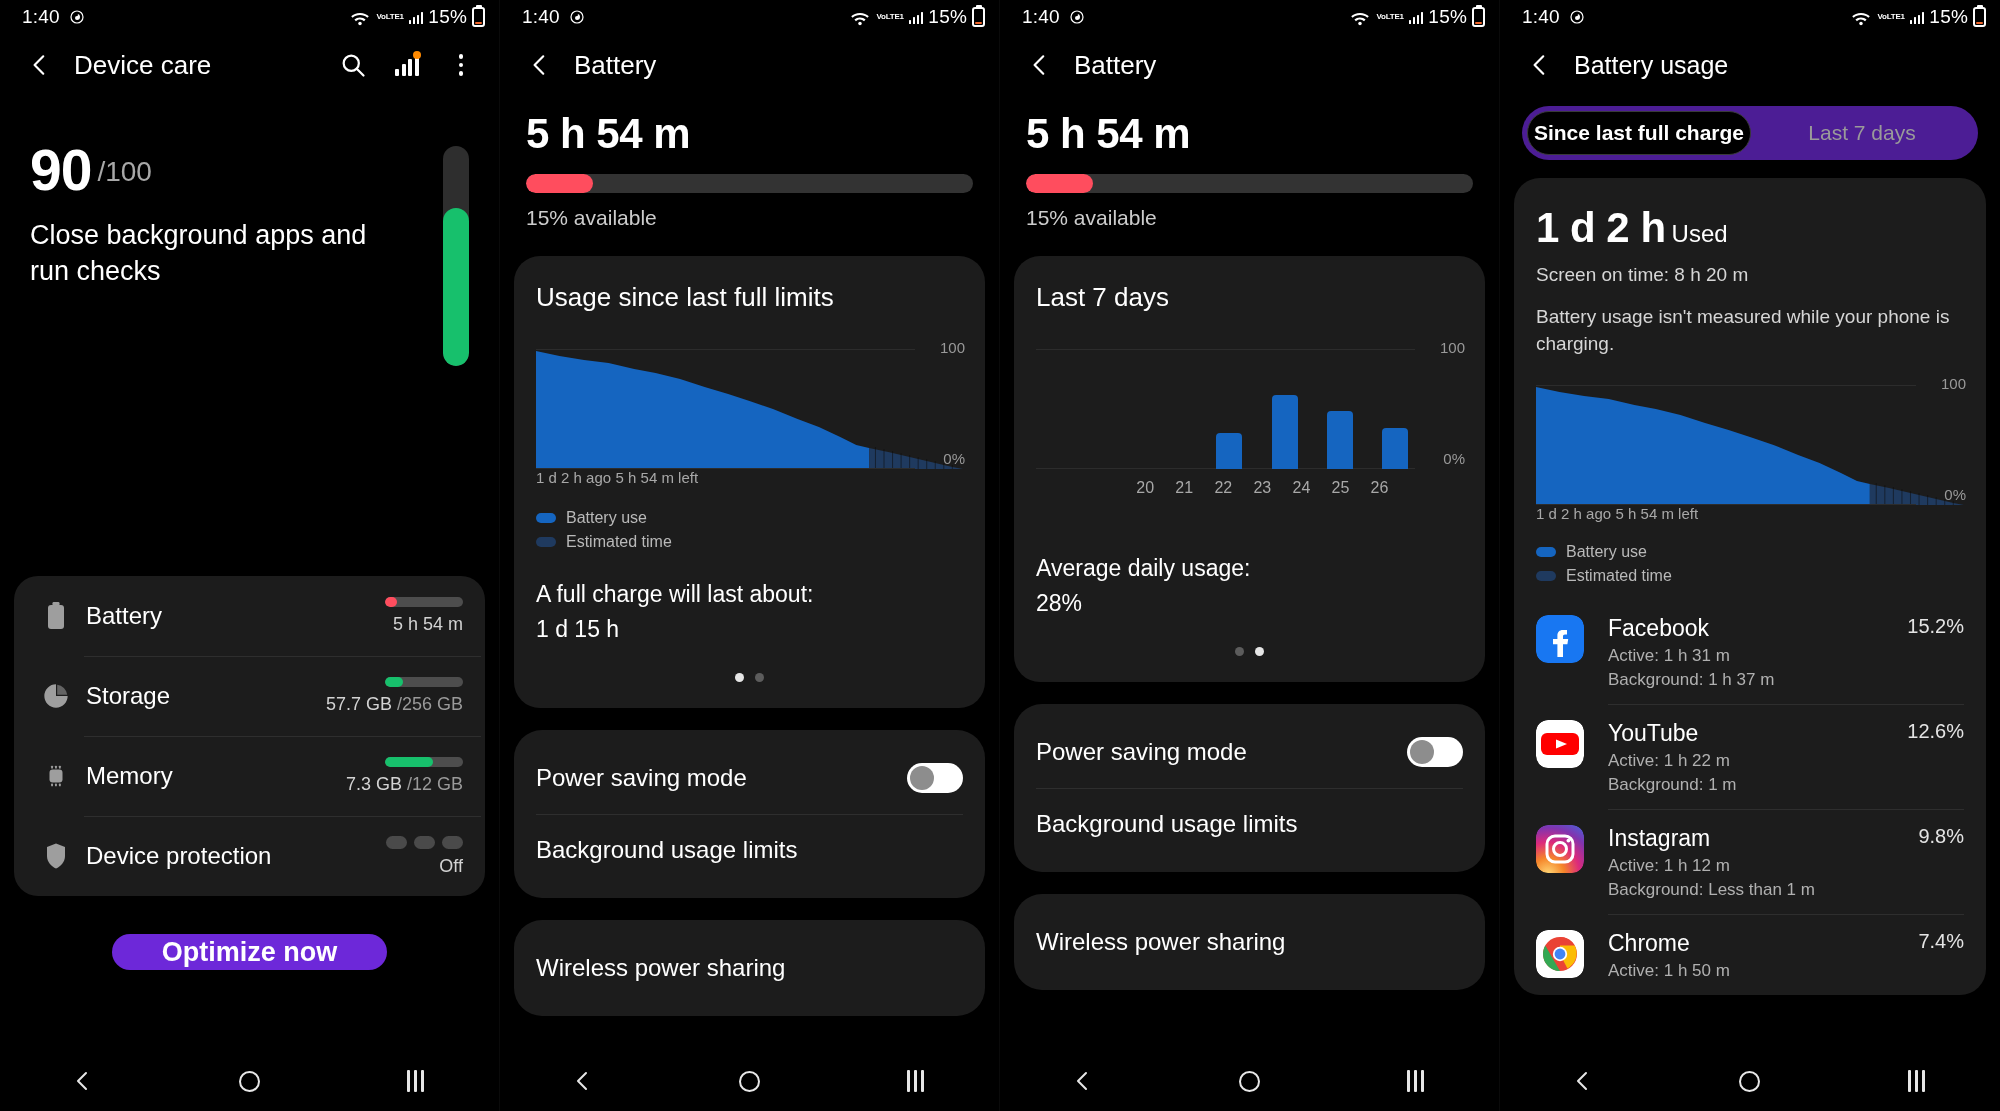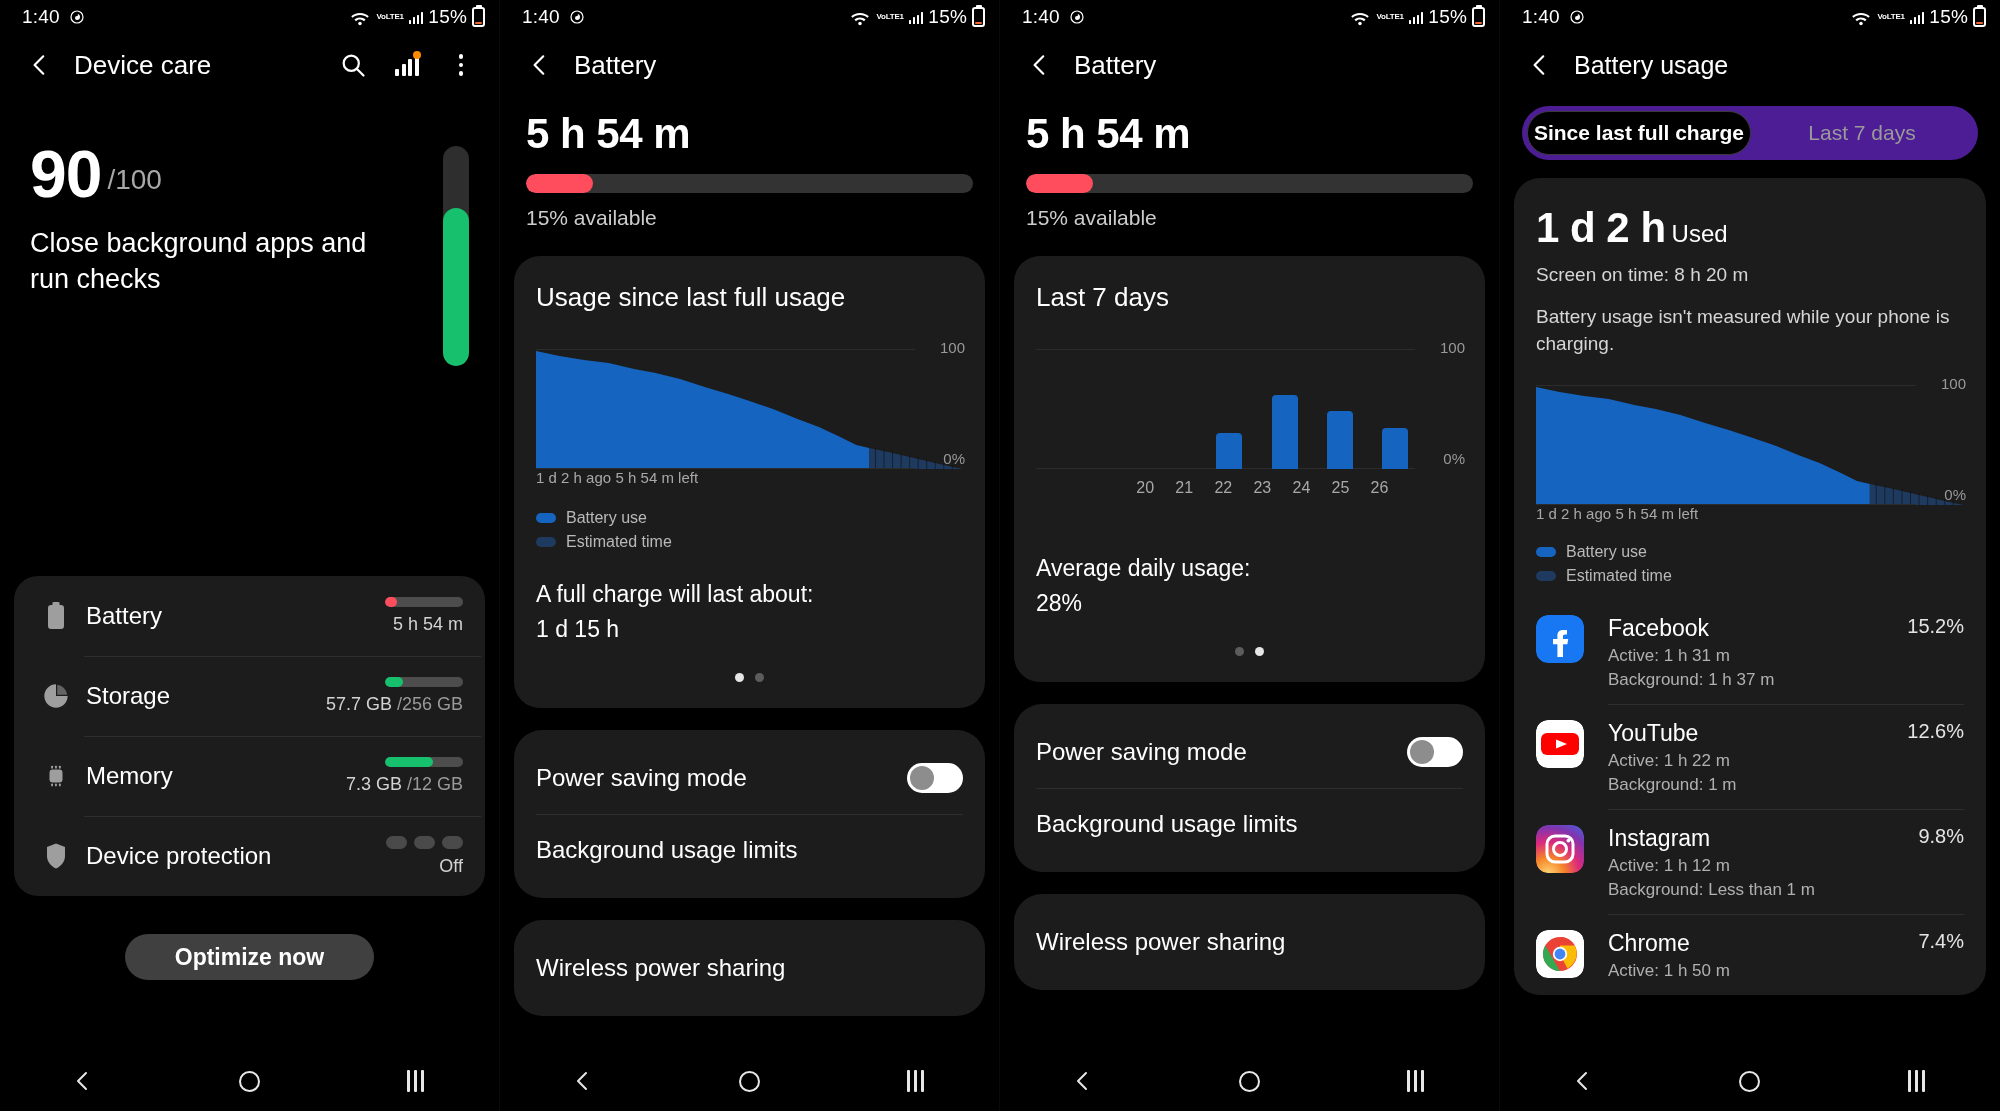--- a/index.html
+++ b/index.html
@@ -70,21 +70,21 @@
   .stats-icon i:nth-child(3){height:17px}
   .stats-icon i:nth-child(4){height:22px}
   .stats-dot {
     position: absolute; right: -2px; top: -3px; width: 8px; height: 8px;
     border-radius: 50%; background: #ff8a00;
   }
 
   
   .score-wrap { padding: 50px 30px 0 30px; position: relative; height: 480px; }
   .score-row { display: flex; align-items: flex-end; }
-  .score-num { font-size: 66px; font-weight: 700; color: #fff; line-height: .85; letter-spacing: -1px; }
+  .score-num { font-size: 57px; font-weight: 700; color: #fff; line-height: .85; letter-spacing: -1px; }
   .score-den { font-size: 28px; color: #a8a8a8; margin-left: 6px; margin-bottom: 6px; }
   .score-msg { margin-top: 24px; font-size: 27px; line-height: 1.32; color: #fff; max-width: 350px; }
   .score-gauge {
     position: absolute; right: 30px; top: 50px;
     width: 26px; height: 220px; border-radius: 14px; background: #2e2e2e;
     display: flex; flex-direction: column; justify-content: flex-end; overflow: hidden;
   }
   .score-gauge b { display: block; width: 100%; background: #17c06c; border-radius: 14px; }
 
   .care-card {
@@ -103,22 +103,22 @@
   .care-right { display: flex; flex-direction: column; align-items: flex-end; gap: 7px; }
   .mini-bar { width: 78px; height: 10px; border-radius: 6px; background: #4d4d4d; overflow: hidden; }
   .mini-bar b { display: block; height: 100%; border-radius: 6px; }
   .care-val { font-size: 18px; color: #d3d3d3; white-space: nowrap; }
   .care-val .dim { color: #9a9a9a; }
   .prot-dots { display: flex; gap: 7px; }
   .prot-dots span { width: 21px; height: 13px; border-radius: 8px; background: #4a4a4a; display: block; }
 
   .optimize-wrap { display: flex; justify-content: center; margin-top: 38px; }
   .optimize-btn {
-    background: #404040; color: #fff; border: none; border-radius: 30px;
-    padding: 0 50px; height: 46px; font-size: 23px; font-family: inherit;
+    background: #6d28d9; color: #fff; border: none; border-radius: 30px;
+    padding: 0 50px; height: 36px; font-size: 27px; font-family: inherit;
     font-weight: 600; cursor: pointer;
   }
 
   
   .batt-head { padding: 14px 26px 0 26px; }
   .batt-time { font-size: 42px; font-weight: 700; color: #fff; letter-spacing: -0.5px; }
   .batt-track {
     margin-top: 16px; height: 19px; border-radius: 10px; background: #333;
     overflow: hidden;
   }
@@ -454,21 +454,21 @@
 
     <div class="batt-head">
       <div class="batt-time">5 h 54 m</div>
       <div class="batt-track">
           <b id="bl-1" style="width: 15%;"></b>
         </div>
       <div class="batt-avail">15% available</div>
     </div>
 
     <div class="card">
-      <div class="card-title">Usage since last full usage</div>
+      <div class="card-title">Usage since last full limits</div>
 
       <div class="chart-area">
         <div class="gridline" style="top:0"></div>
         <div class="gridline" style="bottom:0"></div>
         <svg viewBox="0 0 400 120" preserveAspectRatio="none">
           <path d="M0,2 L22,7 L45,11 L68,14 L92,20 L112,24 L135,30 L158,38 L180,45 L200,52 L222,60 L245,70 L265,78 L285,88 L300,96 L312,99 L312,120 L0,120 Z" fill="#1565c0"></path>
           <path d="M312,99 L330,103 L350,108 L370,113 L390,118 L400,120 L400,120 L312,120 Z" fill="#1f3a5f"></path>
           <g stroke="#0e0e0e" stroke-width="1" opacity=".55">
             <line x1="318" y1="98" x2="318" y2="120"></line>
               <line x1="326" y1="100" x2="326" y2="120"></line>

